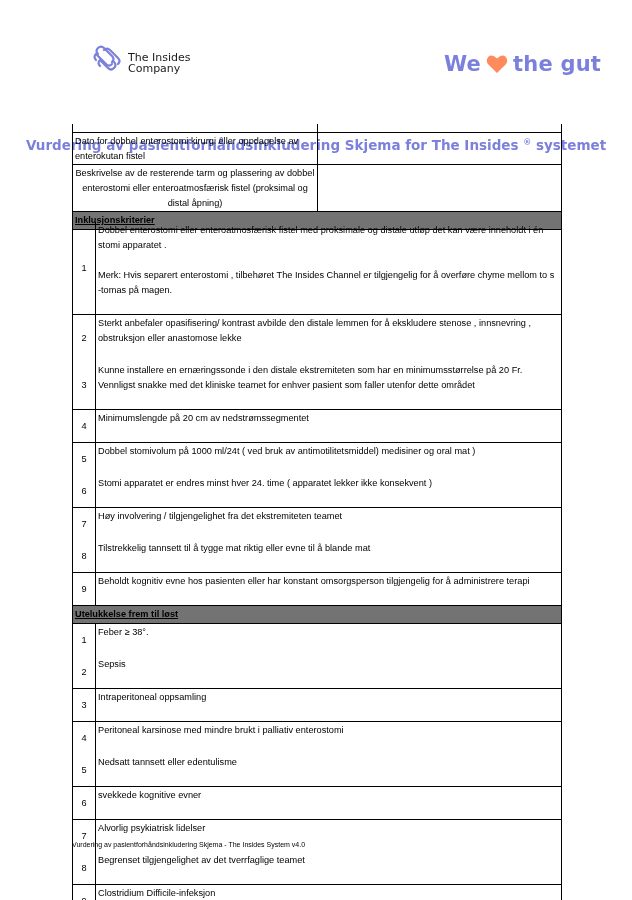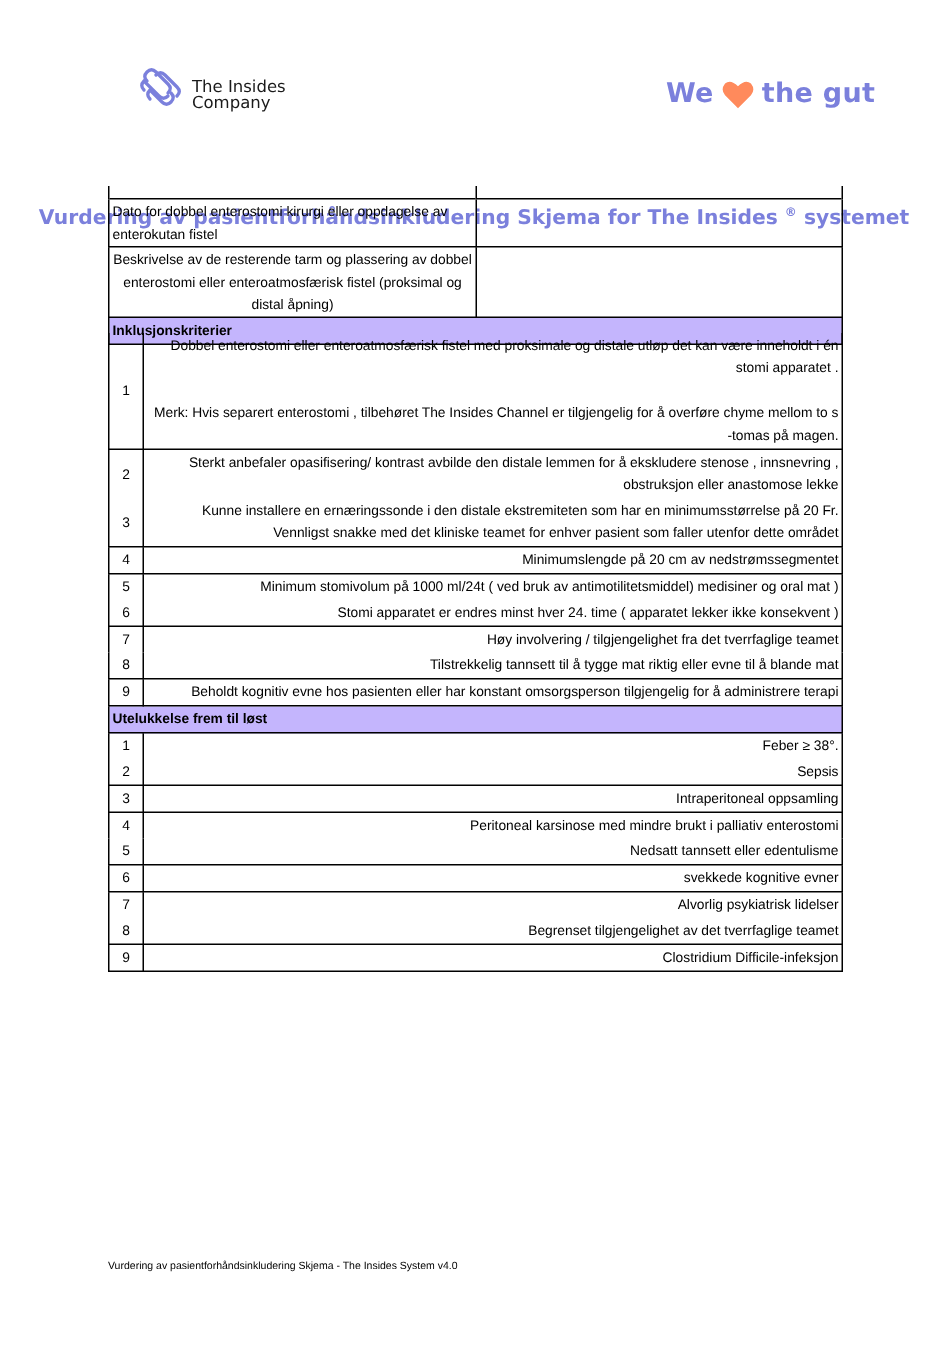--- a/index.html
+++ b/index.html
@@ -1,33 +1,33 @@
 <!DOCTYPE html>
 <html><head>
 <meta charset="utf-8">
 <style>
   html, body { margin: 0; padding: 0; background: #ffffff; }
   body { width: 632px; height: 900px; position: relative; overflow: hidden; font-family: "Liberation Sans", sans-serif; color: #000; }
   .logo { position: absolute; left: 92px; top: 44px; display: flex; align-items: flex-end; }
   .logo svg { width: 30px; height: 30px; }
   .logo-text { margin-left: 6px; font-family: "DejaVu Sans", sans-serif; font-size: 11px; line-height: 11px; color: #1a1a1a; }
-  .tagline { position: absolute; left: 444px; top: 52px; font-family: "DejaVu Sans", sans-serif; font-weight: bold; font-size: 18px; color: #7b80dc; display: flex; align-items: center; letter-spacing: 0.2px; }
+  .tagline { position: absolute; left: 444px; top: 52px; font-family: "DejaVu Sans", sans-serif; font-weight: bold; font-size: 21px; color: #7b80dc; display: flex; align-items: center; letter-spacing: 0.2px; }
   .tagline .heart { width: 22px; height: 20px; margin: 0 5px; }
   .title { position: absolute; left: 0; width: 632px; top: 99px; text-align: center; font-family: "DejaVu Sans", sans-serif; font-weight: bold; font-size: 13.5px; color: #7b80dc; margin-top: 38px; }
   .title sup { font-size: 8px; }
   table { position: absolute; left: 72px; top: 124px; width: 490px; border-collapse: collapse; font-family: "Liberation Sans", sans-serif; font-size: 9.2px; line-height: 15px; }
   td { vertical-align: middle; padding: 0 2px; }
   .top-row td { border: 1.5px solid #000; }
   .top-row td.l { width: 240px; }
   .top-row.blank td { border-top: none; border-bottom: none; height: 8px; }
-  .section td { background: #c4b5fd; border: 1.5px solid #000; font-weight: bold; height: 17px; }
+  .section td { background: #737373; border: 1.5px solid #000; font-weight: bold; height: 17px; text-decoration: underline; }
   .crit td { border-left: 1.5px solid #000; border-right: 1.5px solid #000; }
   .crit td.num { width: 18px; text-align: center; }
   .crit.b td { border-bottom: 1.5px solid #000; }
-  .crit td.txt { padding-top: 1px; padding-bottom: 1px; text-align: right; }
+  .crit td.txt { padding-top: 1px; padding-bottom: 16px; }
   .footer { position: absolute; left: 72px; top: 841px; font-family: "Liberation Sans", sans-serif; font-size: 7px; color: #000; }
 </style>
 </head>
 <body>
 
 <div class="logo">
   <svg viewBox="0 0 30 30">
     <g fill="none" stroke="#7b80dc" stroke-width="2.2" stroke-linecap="round">
       <path d="M6 10 Q3 7 6 4 Q9 1 12 4 L20 12 Q23 15 20 18"></path>
       <path d="M4 16 Q1 13 4 10 L14 20 Q17 23 20 20"></path>
@@ -92,29 +92,29 @@
   <tr class="crit b">
     <td class="num">3</td>
     <td class="txt">Kunne installere en ernæringssonde i den distale ekstremiteten som har en minimumsstørrelse på 20 Fr. Vennligst snakke med det kliniske teamet for enhver pasient som faller utenfor dette området</td>
   </tr>
   <tr class="crit b">
     <td class="num">4</td>
     <td class="txt">Minimumslengde på 20 cm av nedstrømssegmentet</td>
   </tr>
   <tr class="crit">
     <td class="num">5</td>
-    <td class="txt">Minimum stomivolum på 1000 ml/24t ( ved bruk av antimotilitetsmiddel) medisiner og oral mat )</td>
+    <td class="txt">Dobbel stomivolum på 1000 ml/24t ( ved bruk av antimotilitetsmiddel) medisiner og oral mat )</td>
   </tr>
   <tr class="crit b">
     <td class="num">6</td>
     <td class="txt">Stomi apparatet er endres minst hver 24. time ( apparatet lekker ikke konsekvent )</td>
   </tr>
   <tr class="crit">
     <td class="num">7</td>
-    <td class="txt">Høy involvering / tilgjengelighet fra det tverrfaglige teamet</td>
+    <td class="txt">Høy involvering / tilgjengelighet fra det ekstremiteten teamet</td>
   </tr>
   <tr class="crit b">
     <td class="num">8</td>
     <td class="txt">Tilstrekkelig tannsett til å tygge mat riktig eller evne til å blande mat</td>
   </tr>
   <tr class="crit b">
     <td class="num">9</td>
     <td class="txt">Beholdt kognitiv evne hos pasienten eller har konstant omsorgsperson tilgjengelig for å administrere terapi</td>
   </tr>
   <tr class="section">

